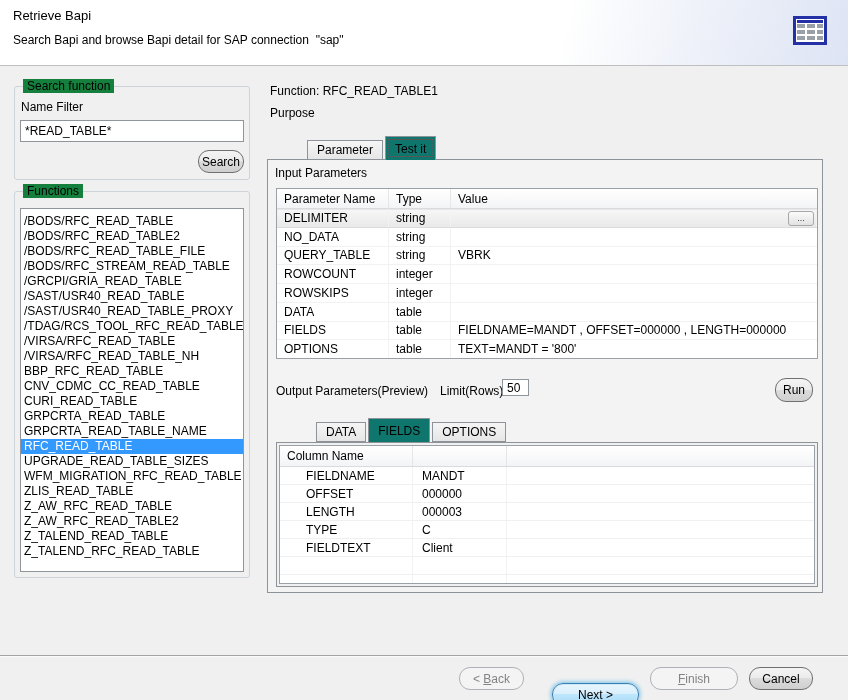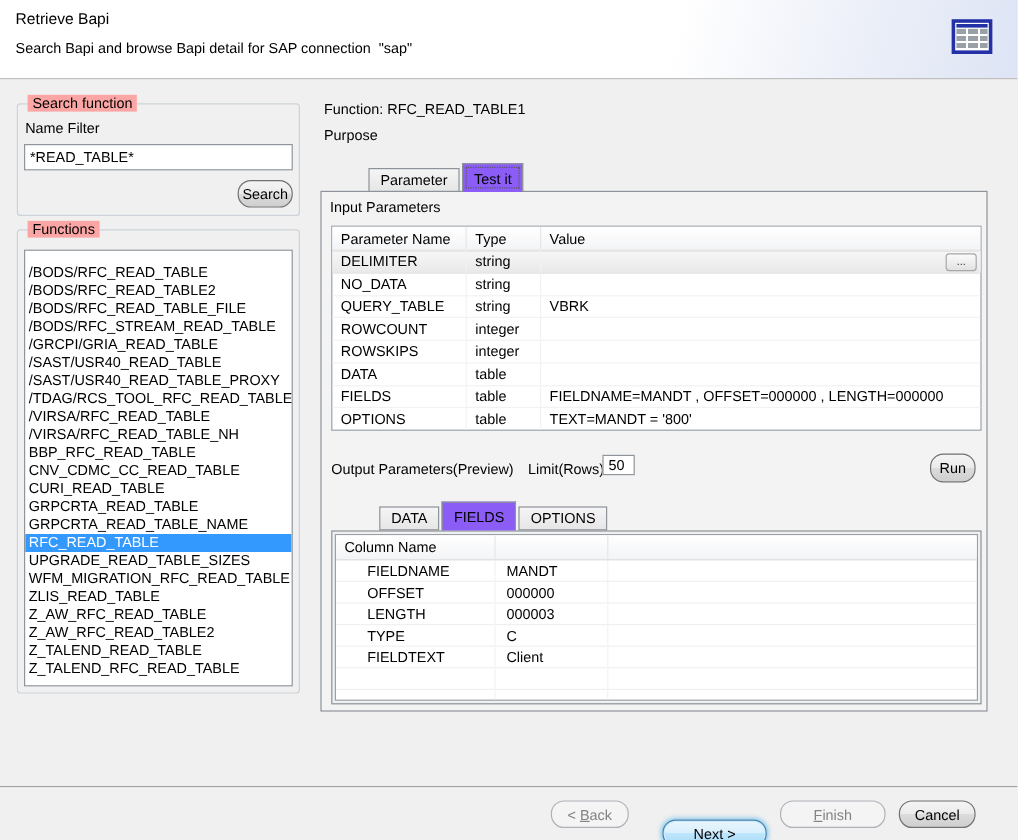--- a/index.html
+++ b/index.html
@@ -25,21 +25,21 @@
   .tbl-bar { height:3px; background:#2330a6; margin-bottom:1px; }
   .tbl-grid {
     height:16px;
     background:
       repeating-linear-gradient(90deg, transparent 0 8px, #fff 8px 10px),
       repeating-linear-gradient(0deg, transparent 0 4px, #fff 4px 6px),
       #9aa0a8;
   }
   
   .group { position:absolute; border:1px solid #cdd3d8; border-radius:3px; }
-  .group-label { position:absolute; top:-8px; left:8px; background:#fca5a5; padding:0 4px; }
+  .group-label { position:absolute; top:-8px; left:8px; background:#15803d; padding:0 4px; }
   .g-search { left:14px; top:86px; width:236px; height:94px; }
   .g-funcs  { left:14px; top:191px; width:236px; height:387px; }
   .lbl { position:absolute; white-space:nowrap; }
   
   .textbox {
     position:absolute; border:1px solid #8f959b; background:#fff;
     font:12px "Liberation Sans","DejaVu Sans",sans-serif; padding:2px 4px; color:#000;
   }
   .btn {
     position:absolute; height:23px;
@@ -51,35 +51,35 @@
   .btn.default {
     border-color:#3c7fb1;
     background:linear-gradient(#eaf6fd 0%,#d7effc 49%,#bde6fd 50%,#a6d9f4 100%);
     box-shadow:inset 0 0 0 1px #cdeafa, 0 0 4px 1px #74c1e8;
     margin-top:16px;
   }
   .mn { text-decoration:underline; }
   
   .listbox {
     position:absolute; left:20px; top:208px; width:224px; height:364px;
-    background:#fff; border:1px solid #8f959b; overflow:hidden; padding-top:11px;
+    background:#fff; border:1px solid #8f959b; overflow:hidden; padding-top:5px;
   }
   .fn-item { height:15px; line-height:15px; padding-left:3px; white-space:nowrap; }
   .fn-item.sel { background:#3399ff; color:#fff; }
   
   .tabstrip { position:absolute; display:flex; align-items:flex-end; z-index:3;margin-left:40px; }
   .ts-main { left:267px; top:136px; height:24px; }
   .ts-out  { left:276px; top:418px; height:24px; }
   .tab {
     height:20px; padding:0 9px; margin-right:2px; display:flex; align-items:center;
     border:1px solid #8e9299; background:linear-gradient(#f5f5f5,#e6e6e6);
     white-space:nowrap; position:relative;
   }
   .tab.active {
-    height:24px; background:#8b5cf6; border-bottom:none; z-index:4;
+    height:24px; background:#0f766e; border-bottom:none; z-index:4;
   }
   .tab.focused { outline:1px dotted #5a5a5a; outline-offset:-4px; }
   .content {
     position:absolute; left:267px; top:159px; width:556px; height:434px;
     border:1px solid #8e9299; background:#f3f3f3; z-index:1;
   }
   
   .ptable {
     position:absolute; left:276px; top:188px; width:542px; height:171px;
     background:#fff; border:1px solid #9aa0a5; display:flex; flex-direction:column; z-index:2;

